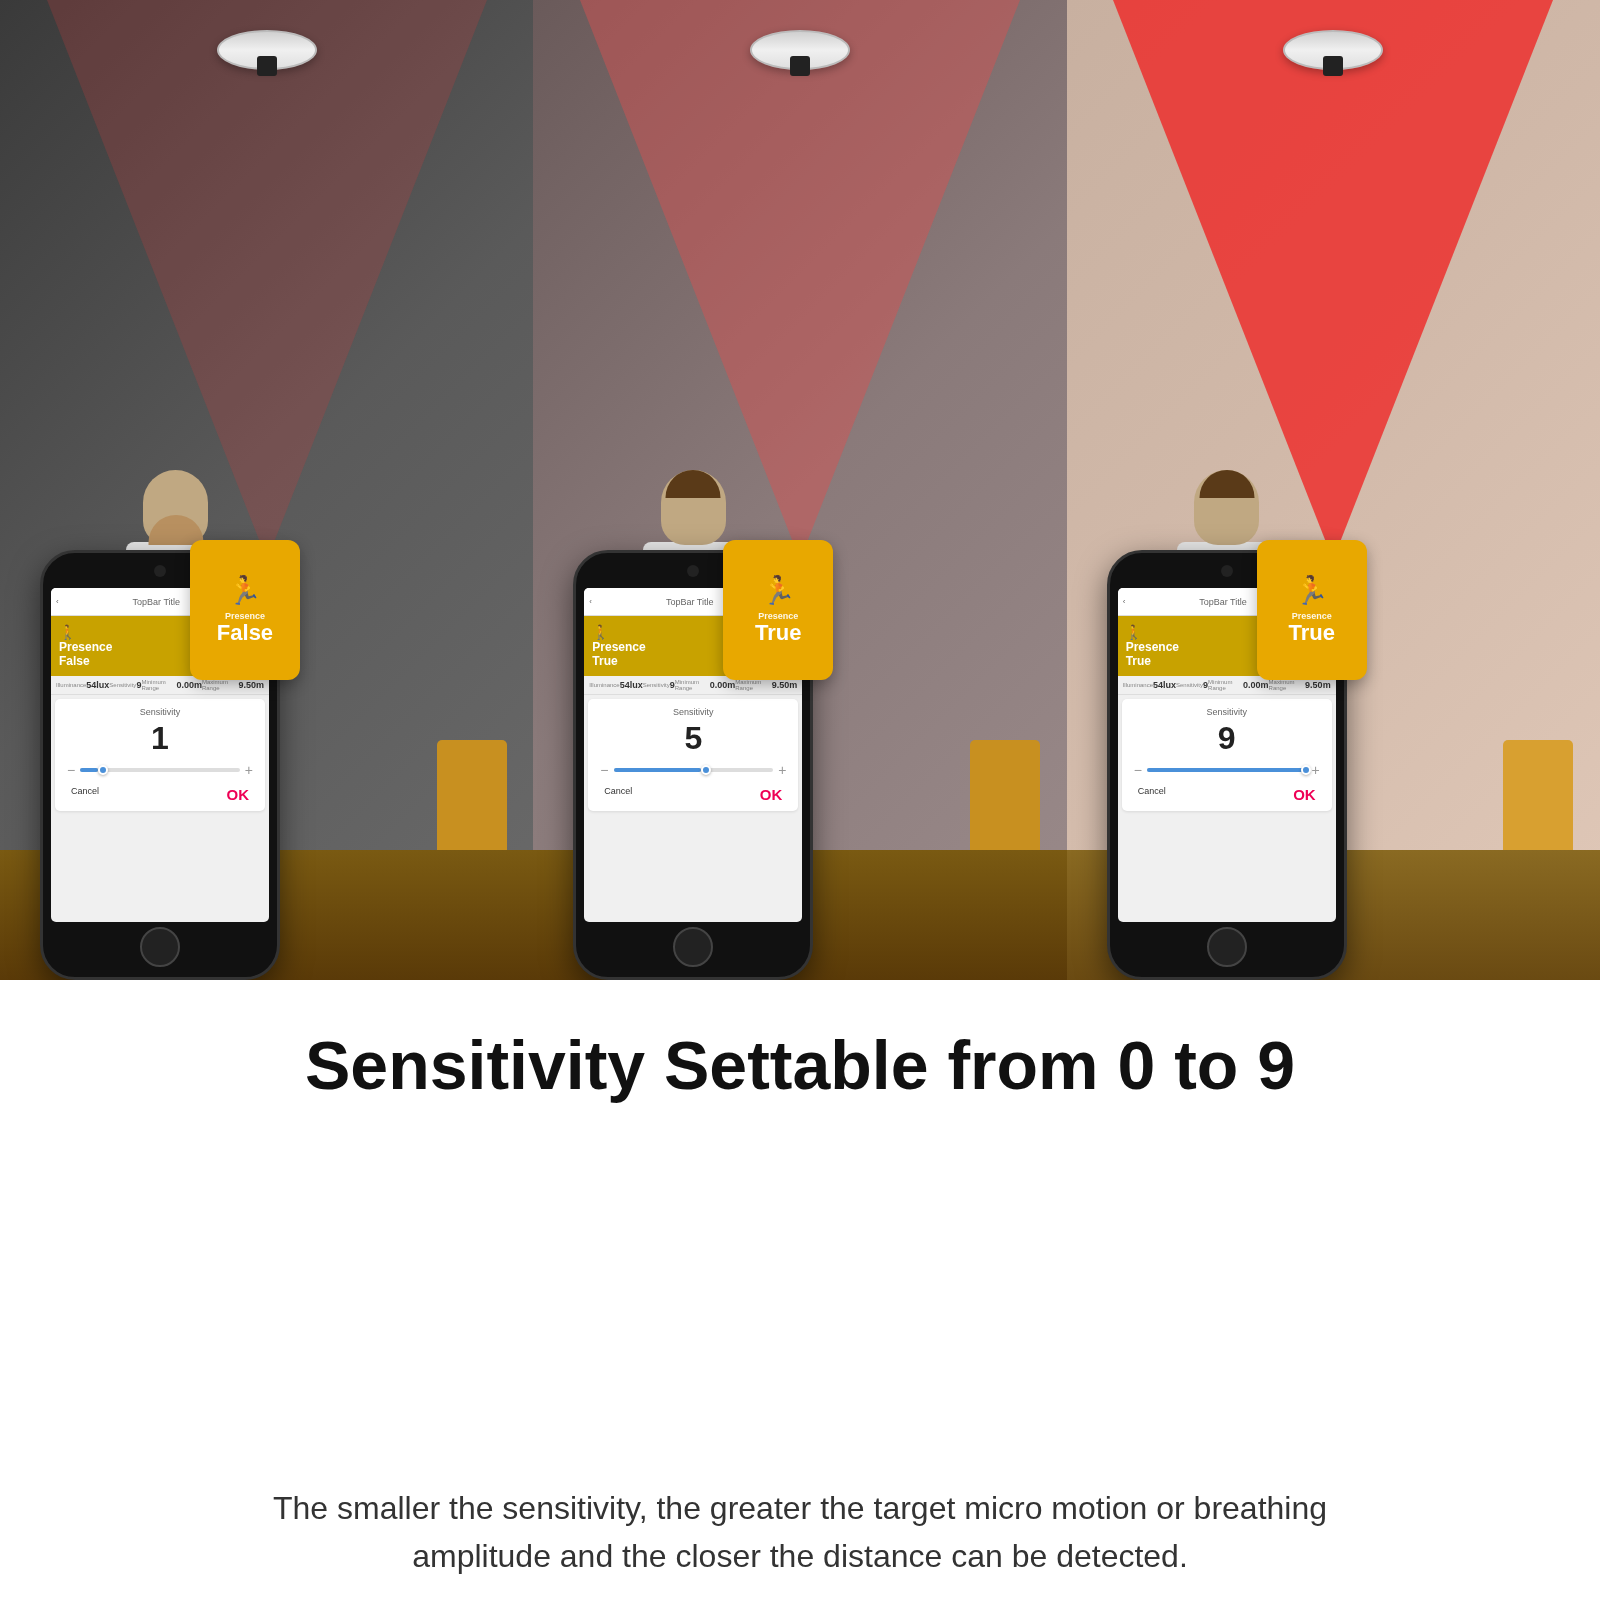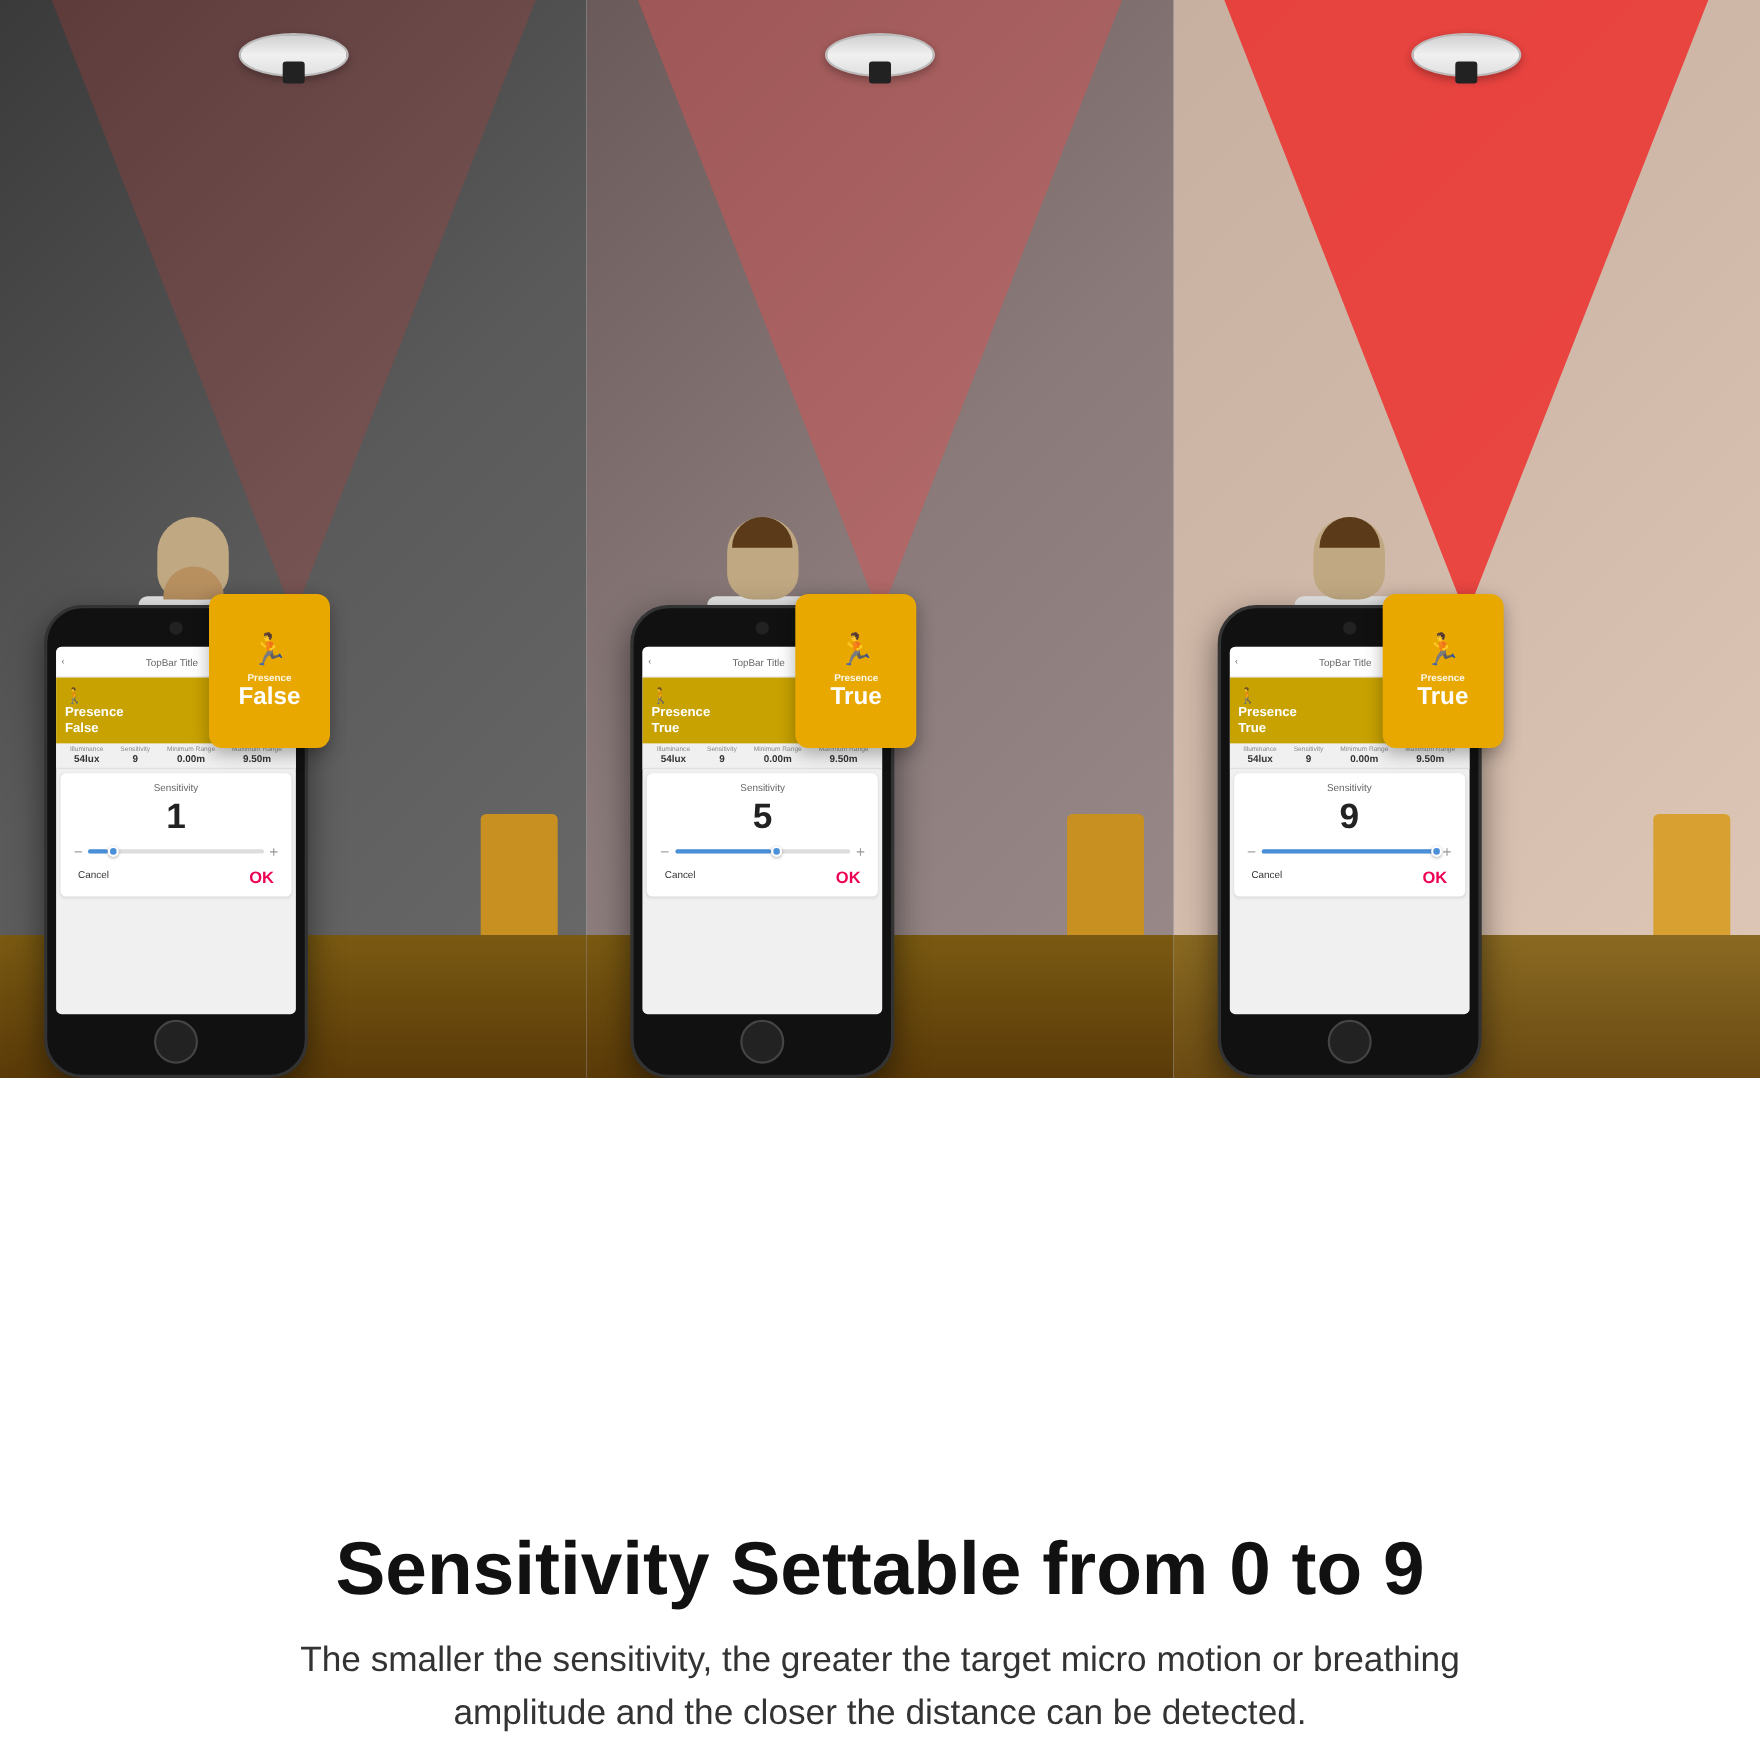--- a/index.html
+++ b/index.html
@@ -308,21 +308,21 @@
       color: #fff;
     }
 
     
     .bottom-text {
       flex: 1;
       background: #fff;
       display: flex;
       flex-direction: column;
       align-items: center;
-      justify-content: flex-end;
+      justify-content: space-between;
       padding: 20px 80px;
       margin-top: 28px;
     }
 
     .headline {
       font-size: 68px;
       font-weight: 900;
       color: #111;
       text-align: center;
       line-height: 1.1;
@@ -342,21 +342,21 @@
     .phone-stats-row {
       display: flex;
       background: #f0f0f0;
       padding: 3px 5px;
       justify-content: space-around;
       border-bottom: 1px solid #ddd;
     }
 
     .phone-stat-item {
       display: flex;
-      flex-direction: column;
+      flex-direction: row;
       align-items: center;
     }
 
     .phone-stat-label {
       font-size: 6px;
       color: #888;
     }
 
     .phone-stat-val {
       font-size: 9px;

